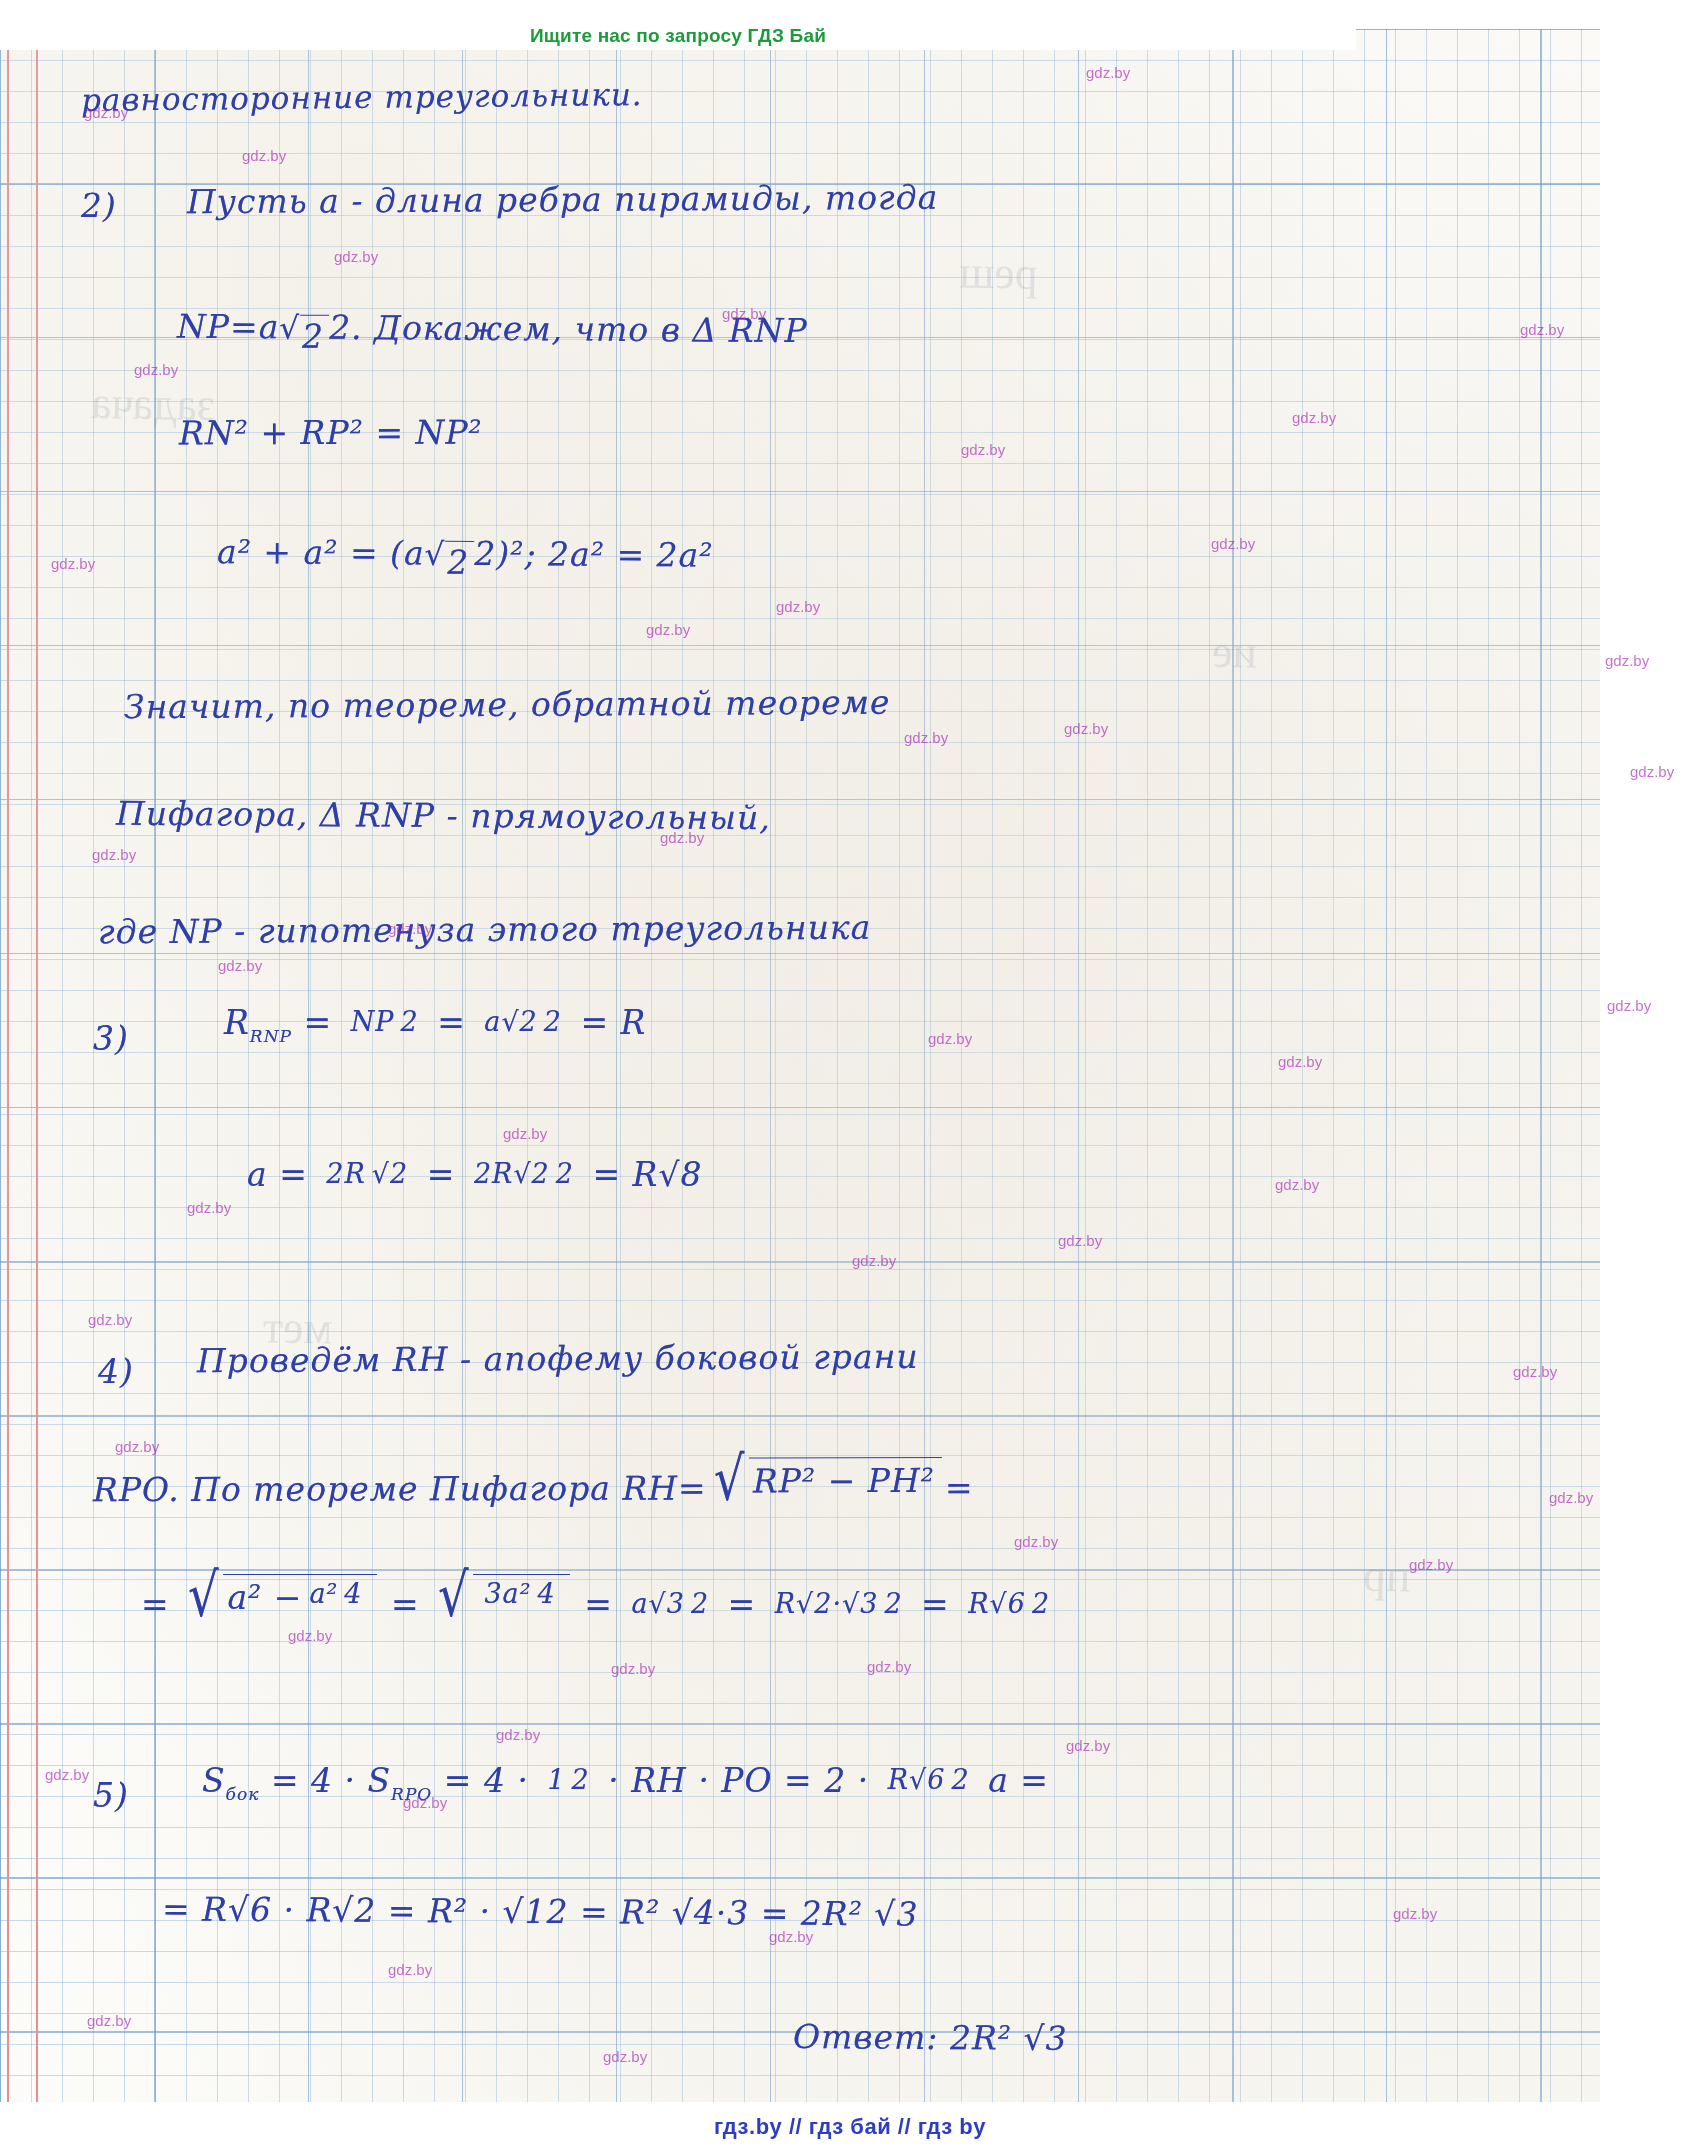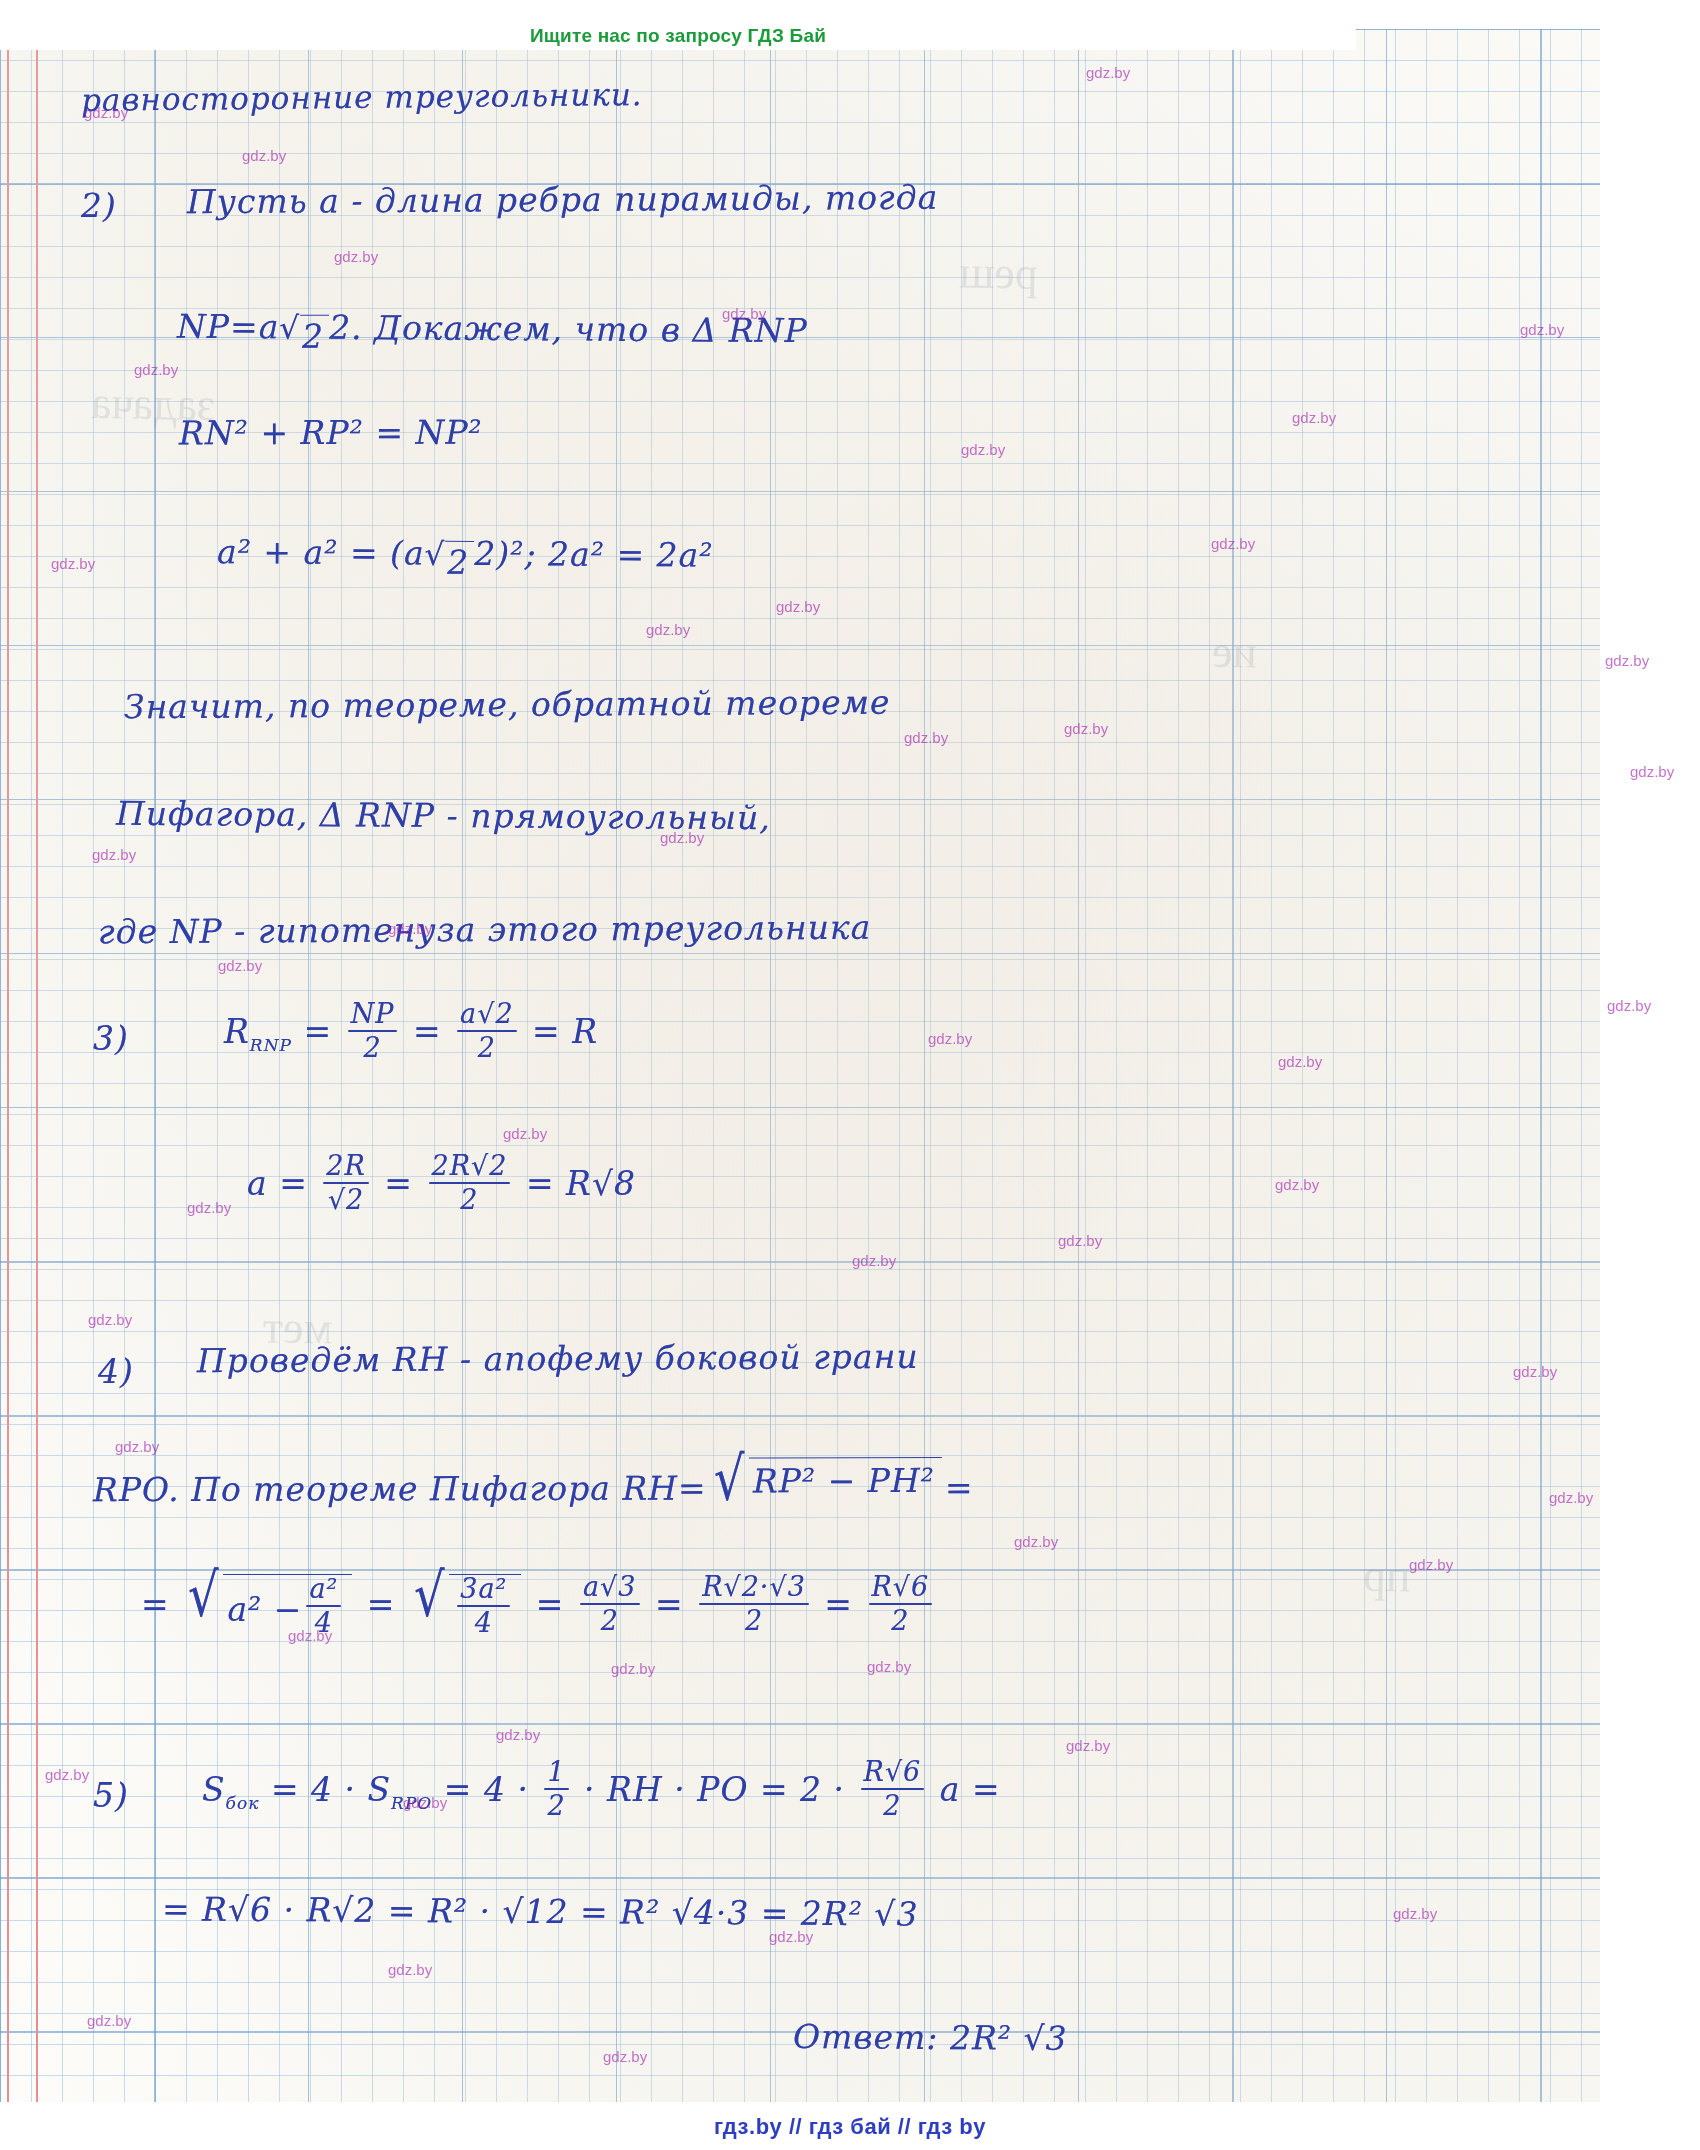--- a/index.html
+++ b/index.html
@@ -124,21 +124,20 @@
 
   
   .r1 { transform: rotate(-0.6deg); }
   .r2 { transform: rotate(-0.35deg); }
   .r3 { transform: rotate(0.4deg); }
   .r4 { transform: rotate(-0.15deg); }
 
   
   .frac {
     display: inline-flex;
-    flex-direction: column;
     align-items: center;
     vertical-align: middle;
     margin: 0 4px;
     transform: translateY(-3px);
   }
   .frac .num, .frac .den {
     font-size: 27px;
     line-height: 1.05;
     padding: 0 3px;
   }

